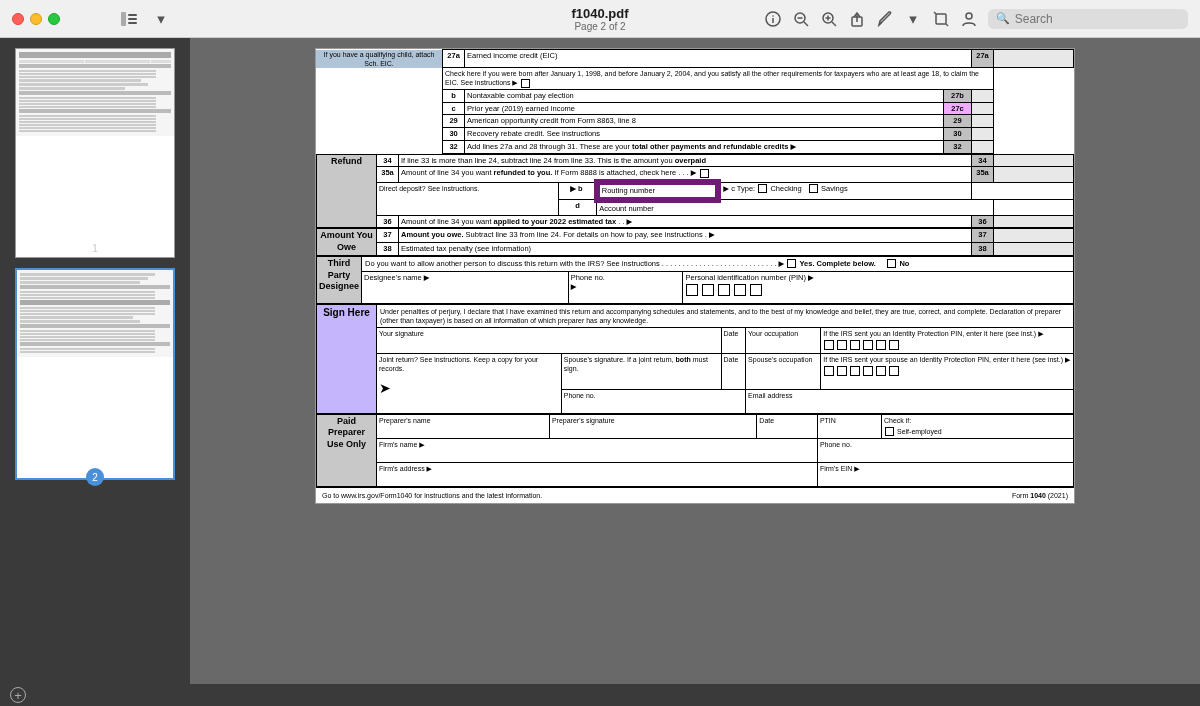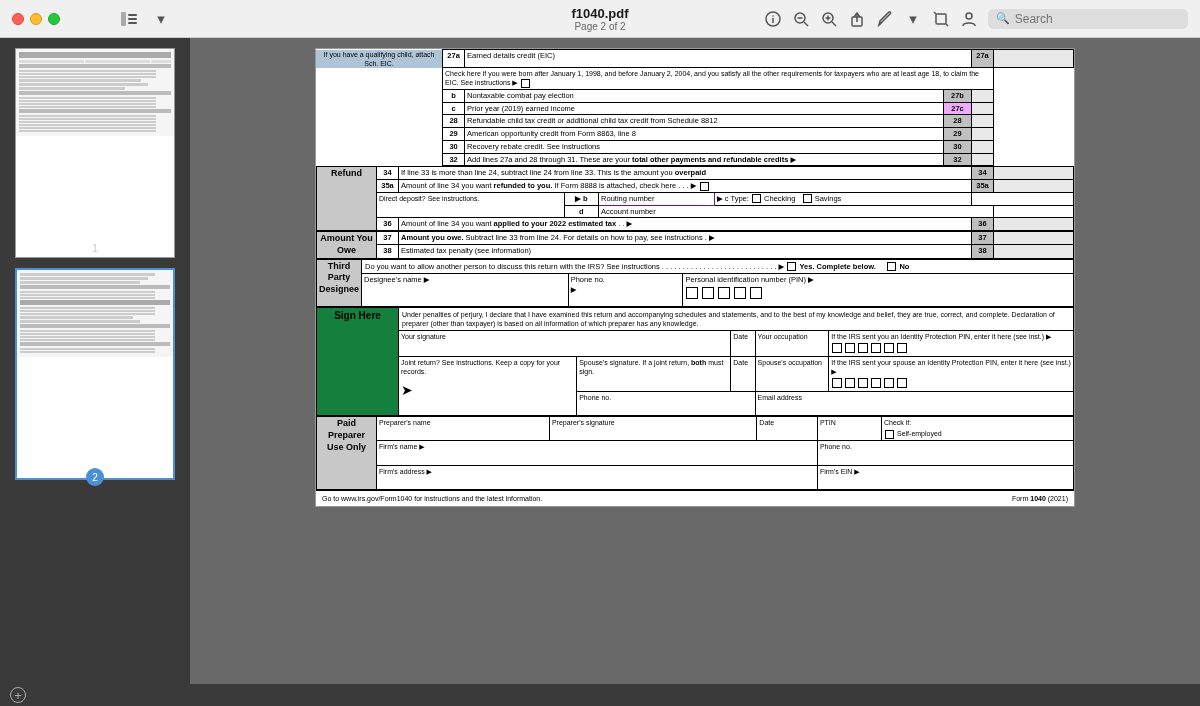--- a/index.html
+++ b/index.html
@@ -415,21 +415,21 @@
 
   <div class="doc-area">
     <div class="tax-form">
       <table>
 
         <tbody>
             <tr>
           <td colspan="2" style="border:none;padding:0;background:#b0c4d8;font-size:7px;text-align:center;">If you have a qualifying child, attach Sch. EIC.</td>
           <td style="width:22px;border:1px solid #000;text-align:center;font-weight:bold;">27a</td>
           <td colspan="5" style="border:1px solid #000;">
-            <span>Earned details credit (EIC)</span>
+            <span>Earned income credit (EIC)</span>
           </td>
           <td style="width:22px;font-weight:bold;border:1px solid #000;text-align:center;background:#c0c0c0;">27a</td>
           <td class="entry-box" style="width:80px;background:#e8e8e8;">&nbsp;</td>
         </tr>
 
         <tr>
           <td colspan="2" style="border:none;"></td>
           <td colspan="7" style="border:1px solid #000;font-size:7px;padding:1px 2px;">
             Check here if you were born after January 1, 1998, and before January 2, 2004, and you satisfy all the other requirements for taxpayers who are at least age 18, to claim the EIC. See instructions ▶ <span class="checkbox-sq"></span>
           </td>
@@ -448,29 +448,20 @@
         <tr>
           <td colspan="2" style="border:none;"></td>
           <td style="border:1px solid #000;text-align:center;font-weight:bold;">c</td>
           <td colspan="4" style="border:1px solid #000;">
             <span>Prior year (2019) earned income</span>
           </td>
           <td style="border:1px solid #000;text-align:center;font-weight:bold;background:#f0abfc;">27c</td>
           <td class="entry-box" style="background:#e8e8e8;">&nbsp;</td>
         </tr>
 
-        <tr>
-          <td colspan="2" style="border:none;"></td>
-          <td style="border:1px solid #000;text-align:center;font-weight:bold;">28</td>
-          <td colspan="4" style="border:1px solid #000;">
-            <span>Refundable child tax credit or additional child tax credit from Schedule 8812</span>
-          </td>
-          <td style="border:1px solid #000;text-align:center;font-weight:bold;background:#c0c0c0;">28</td>
-          <td class="entry-box" style="background:#e8e8e8;">&nbsp;</td>
-        </tr>
 
         <tr>
           <td colspan="2" style="border:none;"></td>
           <td style="border:1px solid #000;text-align:center;font-weight:bold;">29</td>
           <td colspan="4" style="border:1px solid #000;">
             <span>American opportunity credit from Form 8863, line 8</span>
           </td>
           <td style="border:1px solid #000;text-align:center;font-weight:bold;background:#c0c0c0;">29</td>
           <td class="entry-box" style="background:#e8e8e8;">&nbsp;</td>
         </tr>
@@ -518,21 +509,21 @@
             Amount of line 34 you want <strong>refunded to you.</strong> If Form 8888 is attached, check here . . . ▶ <span class="checkbox-sq"></span>
           </td>
           <td style="border:1px solid #000;text-align:center;font-weight:bold;background:#c0c0c0;">35a</td>
           <td class="entry-box" style="background:#e8e8e8;">&nbsp;</td>
         </tr>
         <tr>
           <td colspan="2" style="border:none;font-size:7px;padding:1px 2px;">
             <span>Direct deposit? See instructions.</span>
           </td>
           <td style="border:1px solid #000;text-align:center;font-weight:bold;">▶ b</td>
-          <td colspan="2" style="border:1px solid #701a75;">Routing number</td>
+          <td colspan="2" style="border:6px solid #701a75;">Routing number</td>
           <td colspan="2" style="border:1px solid #000;">
             ▶ c Type: <span class="checkbox-sq"></span>
             <span>Checking</span>
             &nbsp; <span class="checkbox-sq"></span>
             <span>Savings</span>
           </td>
           <td colspan="2" style="border:1px solid #000;">&nbsp;</td>
         </tr>
         <tr>
           <td colspan="2" style="border:none;"></td>
@@ -605,21 +596,21 @@
               <div class="checkbox-sq" style="width:12px;height:12px;"></div>
             </div>
           </td>
         </tr>
       </tbody>
         </table>
 
       <table>
         <tbody>
             <tr>
-          <td rowspan="4" class="section-label" style="width:82px;background:#15803d;font-size:10px;font-weight:bold;">
+          <td rowspan="4" class="section-label" style="width:60px;background:#c4b5fd;font-size:10px;font-weight:bold;">
             <span>Sign Here</span>
           </td>
           <td colspan="8" style="border:1px solid #000;padding:2px 3px;font-size:7px;">
             <span>Under penalties of perjury, I declare that I have examined this return and accompanying schedules and statements, and to the best of my knowledge and belief, they are true, correct, and complete. Declaration of preparer (other than taxpayer) is based on all information of which preparer has any knowledge.</span>
           </td>
         </tr>
         <tr>
           <td colspan="3" style="border:1px solid #000;min-height:22px;">
             <div style="font-size:7px;">Your signature</div>
             <div style="height:14px;"></div>

